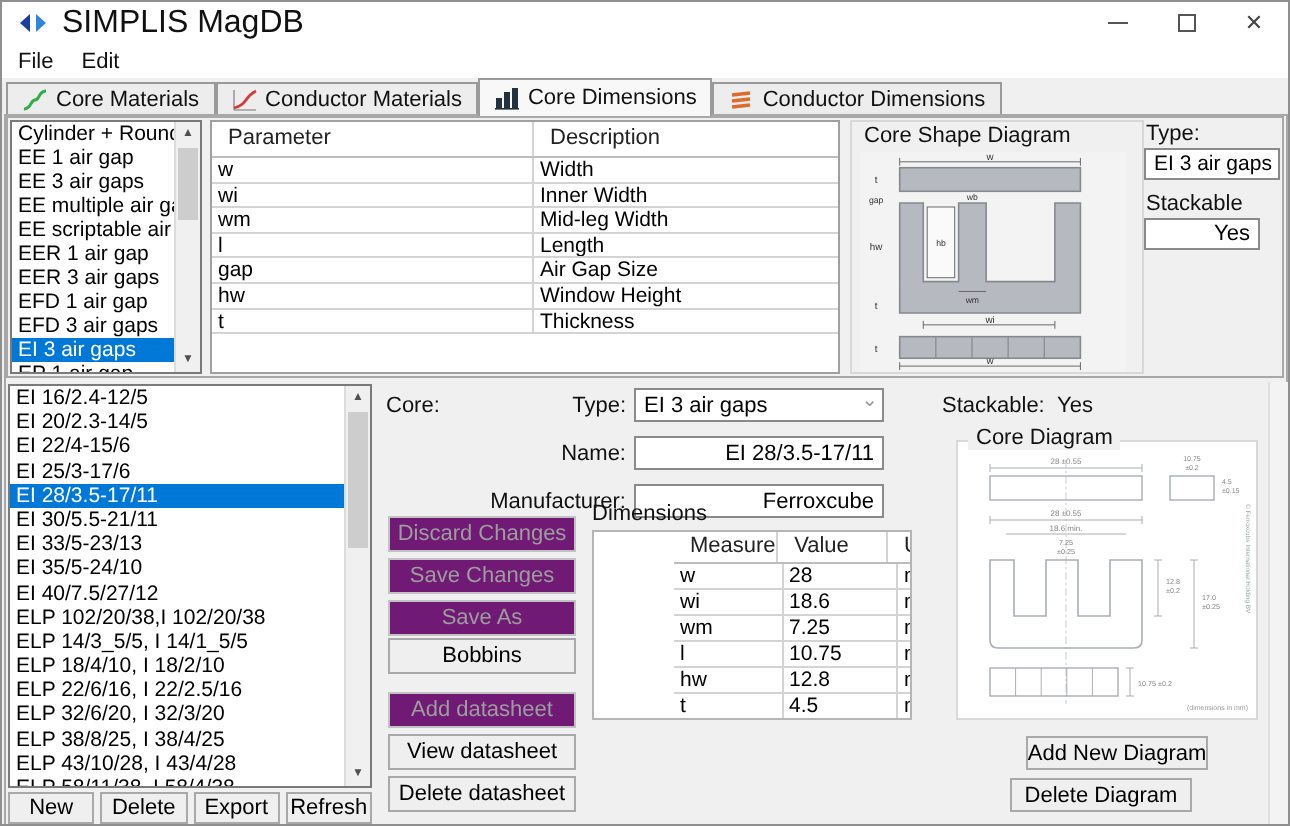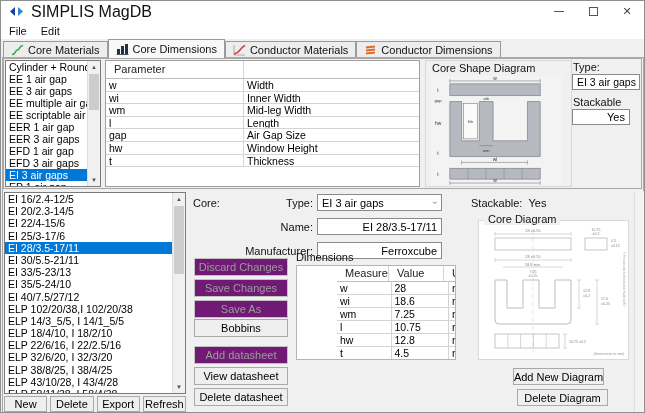--- a/index.html
+++ b/index.html
@@ -43,21 +43,21 @@
   .sb-thumb { position:absolute; left:1px; width:10px; background:#cdcdcd; }
   
   .grid { position:absolute; background:#fff; border:1px solid #a0a0a0; overflow:hidden; }
   .grid-row { display:flex; border-bottom:1px solid #d4d4d4; }
   .grid-row.header { border-bottom:1px solid #bdbdbd; }
   .grid-cell { border-right:1px solid #d4d4d4; padding:0 3px; overflow:hidden; white-space:nowrap; }
   .grid-row.header .grid-cell { padding-left:8px; color:#222; }
   .param-table { left:104px; top:59px; width:315px; height:127px; }
   .param-table .grid-row { height:12.6px; line-height:12px; font-size:10.5px; }
   .param-table .grid-row.header { height:18px; line-height:17px; font-size:11px; }
-  .param-table .c0 { width:138px; } .param-table .c1 { flex:1; border-right:none; }
+  .param-table .c0 { width:161px; } .param-table .c1 { flex:1; border-right:none; }
   .dim-table { left:295px; top:264px; width:160px; height:95px; border-color:#b5b5b5;padding-left:40px; }
   .dim-table .grid-row { height:13px; line-height:12.5px; font-size:10.5px; }
   .dim-table .grid-row.header { height:16px; line-height:15px; font-size:11px; }
   .dim-table .c0 { width:55px; } .dim-table .c1 { width:58px; } .dim-table .c2 { flex:1; border-right:none; }
   
   .shape-group { position:absolute; left:424px; top:59px; width:147px; height:127px; border:1px solid #d8d8d8; background:#f0f0f0;padding-left:32px; }
   .group-label { position:absolute; left:6px; top:1px; color:#111; font-size:11px; }
   .diagram-group { position:absolute; left:477px; top:219px; width:151px; height:140px; border:1px solid #d9d9d9; background:#ffffff; }
   .diagram-chip { position:absolute; left:483px; top:212px; background:#f0f0f0; padding:0 4px; font-size:11px; color:#111; z-index:2; }
   
@@ -106,35 +106,35 @@
   </div>
 
   <div class="tabbar">
     <div class="tab">
       <svg width="13" height="12" viewBox="0 0 13 12">
         <path d="M1,11 L12,1" stroke="#b0b0b0" stroke-width="0.8" fill="none"></path>
         <path d="M1,10.5 C5,10.5 4,6 6.5,6 C9,6 8,1.5 12,1.5" stroke="#2faf4a" stroke-width="1.5" fill="none"></path>
       </svg>
       <span>Core Materials</span>
     </div>
+    <div class="tab">
+      <svg width="13" height="12" viewBox="0 0 13 12">
+        <path d="M1,11 L1,1 M1,11 L12,11" stroke="#9a9a9a" stroke-width="0.8" fill="none"></path>
+        <path d="M1,10 Q5,9 7,6 T12,1.5" stroke="#d23b3b" stroke-width="1.4" fill="none"></path>
+      </svg>
+      <span>Conductor Materials</span>
+    </div>
     <div class="tab active">
       <svg width="13" height="12" viewBox="0 0 13 12">
         <rect x="1" y="6" width="3" height="5" fill="#23313f"></rect>
         <rect x="5" y="3" width="3" height="8" fill="#23313f"></rect>
         <rect x="9" y="1" width="3" height="10" fill="#23313f"></rect>
         <rect x="0.5" y="11" width="12" height="0.8" fill="#23313f"></rect>
       </svg>
       <span>Core Dimensions</span>
-    </div>
-    <div class="tab">
-      <svg width="13" height="12" viewBox="0 0 13 12">
-        <path d="M1,11 L1,1 M1,11 L12,11" stroke="#9a9a9a" stroke-width="0.8" fill="none"></path>
-        <path d="M1,10 Q5,9 7,6 T12,1.5" stroke="#d23b3b" stroke-width="1.4" fill="none"></path>
-      </svg>
-      <span>Conductor Materials</span>
     </div>
     <div class="tab">
       <svg width="13" height="12" viewBox="0 0 13 12">
         <path d="M2,9.5 L11,8.5 M2,6.5 L11,5.5 M2,3.5 L11,2.5" stroke="#e06a2b" stroke-width="1.8" fill="none"></path>
       </svg>
       <span>Conductor Dimensions</span>
     </div>
   </div>
 
   <div class="content-frame"></div>
@@ -157,20 +157,21 @@
     <div class="scrollbar">
       <span class="sb-arrow sb-up">▲</span>
       <span class="sb-arrow sb-down">▼</span>
       <span class="sb-thumb" style="top:13px;height:36px;"></span>
     </div>
   </div>
 
   <div class="grid param-table">
     <div class="grid-row header">
       <div class="grid-cell c0">Parameter</div>
+      <div class="grid-cell c1">Description</div>
     </div>
     <div class="grid-row">
         <div class="grid-cell c0">w</div>
         <div class="grid-cell c1">Width</div>
       </div>
     <div class="grid-row">
         <div class="grid-cell c0">wi</div>
         <div class="grid-cell c1">Inner Width</div>
       </div>
     <div class="grid-row">
@@ -382,17 +383,17 @@
       <line x1="65.2" y1="108" x2="65.2" y2="122" stroke="#a8aeb4" stroke-width="0.5"></line>
       <line x1="84" y1="108" x2="84" y2="122" stroke="#a8aeb4" stroke-width="0.5"></line>
       <line x1="82" y1="108" x2="86" y2="108" stroke="#a8aeb4" stroke-width="0.5"></line>
       <line x1="82" y1="122" x2="86" y2="122" stroke="#a8aeb4" stroke-width="0.5"></line>
       <text x="88" y="117" font-size="3.6" fill="#888">10.75 ±0.2</text>
       <text x="143" y="129" font-size="3.5" fill="#999" text-anchor="end">(dimensions in mm)</text>
       <text transform="translate(142,26) rotate(90)" font-size="3.2" fill="#9aa">© Ferroxcube International Holding BV</text>
     </svg>
   </div>
   <div class="btn" style="left:512px;top:367px;width:91px;height:17px;">Add New Diagram</div>
-  <div class="btn" style="left:516px;top:388px;width:91px;height:17px;">Delete Diagram</div>
+  <div class="btn" style="left:504px;top:388px;width:91px;height:17px;">Delete Diagram</div>
 
   <div class="scroll-strip"></div>
 
 </div>
 
 </body></html>

